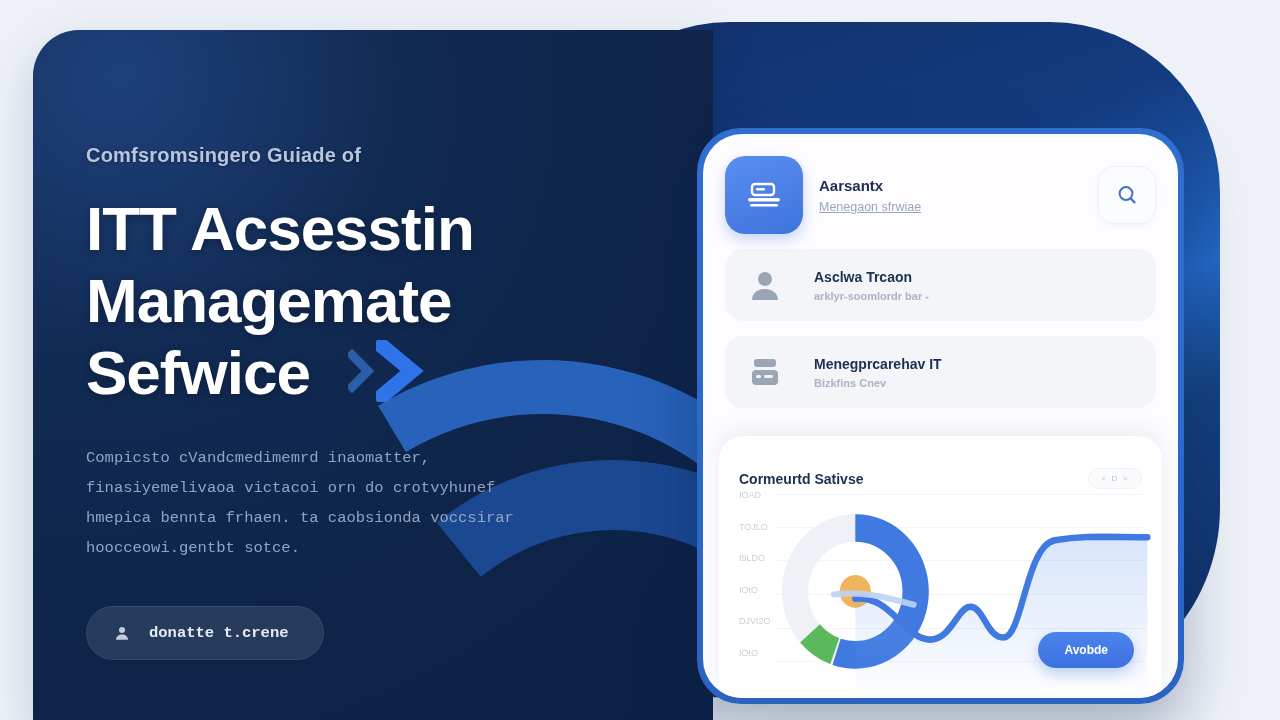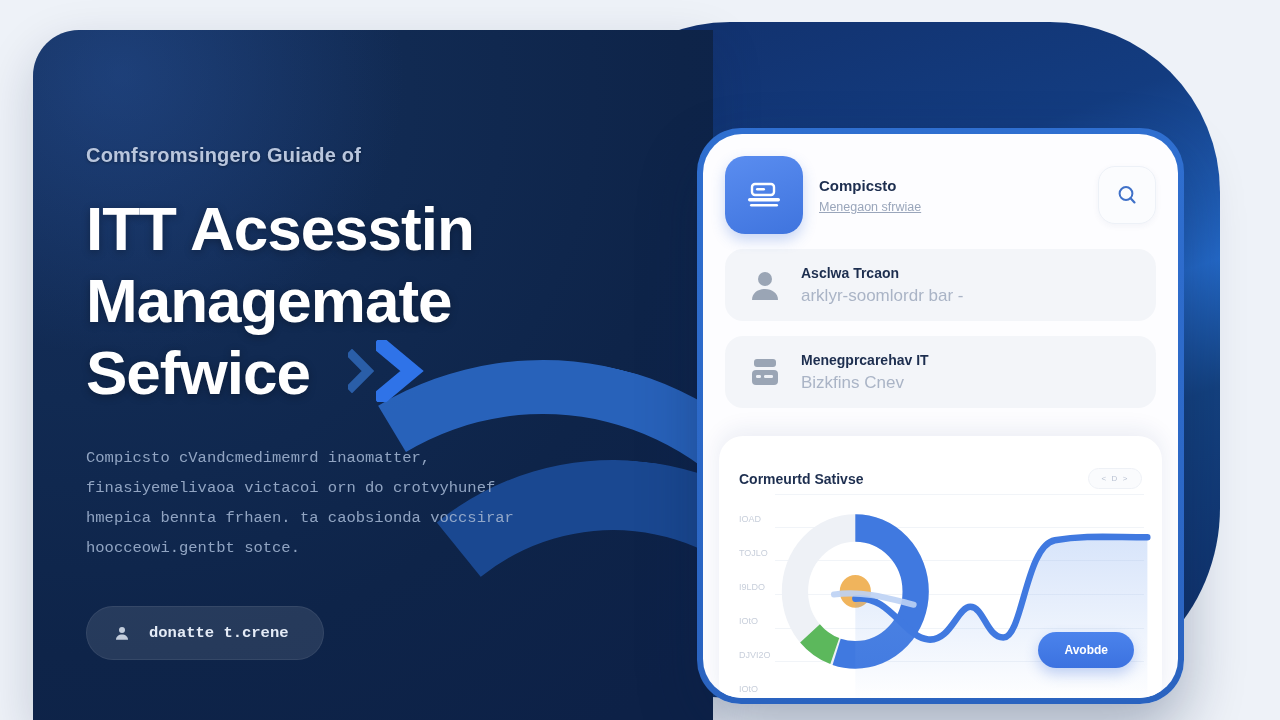--- a/index.html
+++ b/index.html
@@ -155,28 +155,28 @@
     flex:0 0 auto; cursor:pointer;
     box-shadow:0 2px 6px rgba(30,60,120,.05);
   }
 
   
   .list-row {
     margin:15px 6px 0 6px;
     height:72px;
     border-radius:18px;
     background:#f3f5f9;
-    display:flex; align-items:center; gap:16px;
+    display:flex; align-items:center; gap:29px;
     padding:0 20px;
     cursor:pointer;
   }
   .row-icon { width:40px; height:40px; flex:0 0 auto; display:flex; align-items:center; justify-content:center; }
   .row-text { min-width:0; }
   .row-title { font-size:14px; font-weight:700; color:#1d2e4f; filter:blur(.3px); margin-bottom:5px; }
-  .row-sub { font-size:17px; color:#aab4c6; filter:blur(.5px); }
+  .row-sub { font-size:11px; color:#aab4c6; filter:blur(.5px);font-weight:bold; }
 
   
   #chart-panel {
     position:absolute;
     left:16px; right:16px; bottom:-6px;
     height:268px;
     border-radius:24px 24px 20px 20px;
     background:#ffffff;
     box-shadow:0 -6px 22px rgba(25,55,110,.08);
     padding:32px 20px 0 20px;
@@ -190,21 +190,21 @@
     background:#fafbfd; border:1px solid #eef1f6;
     filter:blur(.5px); cursor:pointer;
   }
 
   #chart-body { position:absolute; left:0; right:0; top:48px; bottom:0; }
   #y-axis {
     position:absolute; left:20px; top:6px;
     display:flex; flex-direction:column; justify-content:space-between;
     height:168px;
   }
-  .y-tick { font-size:9px; color:#c8cfdb; filter:blur(.5px);margin-top:24px; }
+  .y-tick { font-size:9px; color:#c8cfdb; filter:blur(.5px); }
 
   #grid { position:absolute; left:56px; right:18px; top:10px; height:168px; }
   .grid-line { position:absolute; left:0; right:0; height:1px; background:#f1f4f8; }
 
   #chart-svg { position:absolute; left:0; right:0; top:0; bottom:0; width:100%; height:100%; }
 
   #chart-cta {
     position:absolute; right:28px; bottom:36px;
     padding:11px 26px; border-radius:22px;
     background:linear-gradient(180deg,#4b83ec,#3c72e0);
@@ -260,21 +260,21 @@
     <div id="card-header">
       <div id="app-tile">
         <svg width="40" height="32" viewBox="0 0 40 32" aria-hidden="true">
           <rect x="8" y="5" width="22" height="11" rx="3" fill="none" stroke="#ffffff" stroke-width="2.4"></rect>
           <rect x="12" y="9" width="9" height="2.6" rx="1.3" fill="#ffffff"></rect>
           <rect x="4" y="19" width="32" height="3.4" rx="1.7" fill="#ffffff"></rect>
           <rect x="6" y="25" width="28" height="2.6" rx="1.3" fill="#ffffff"></rect>
         </svg>
       </div>
       <div id="card-header-text">
-        <div id="app-title">Compicsto</div>
+        <div id="app-title">Aarsantx</div>
         <div id="app-subtitle">Menegaon sfrwiae</div>
       </div>
       <div id="search-button">
         <svg width="24" height="24" viewBox="0 0 24 24" aria-hidden="true">
           <circle cx="11" cy="10.5" r="6.4" fill="none" stroke="#4071c8" stroke-width="2"></circle>
           <line x1="15.6" y1="15.2" x2="19.5" y2="19.4" stroke="#4071c8" stroke-width="2.2" stroke-linecap="round"></line>
         </svg>
       </div>
     </div>
 

